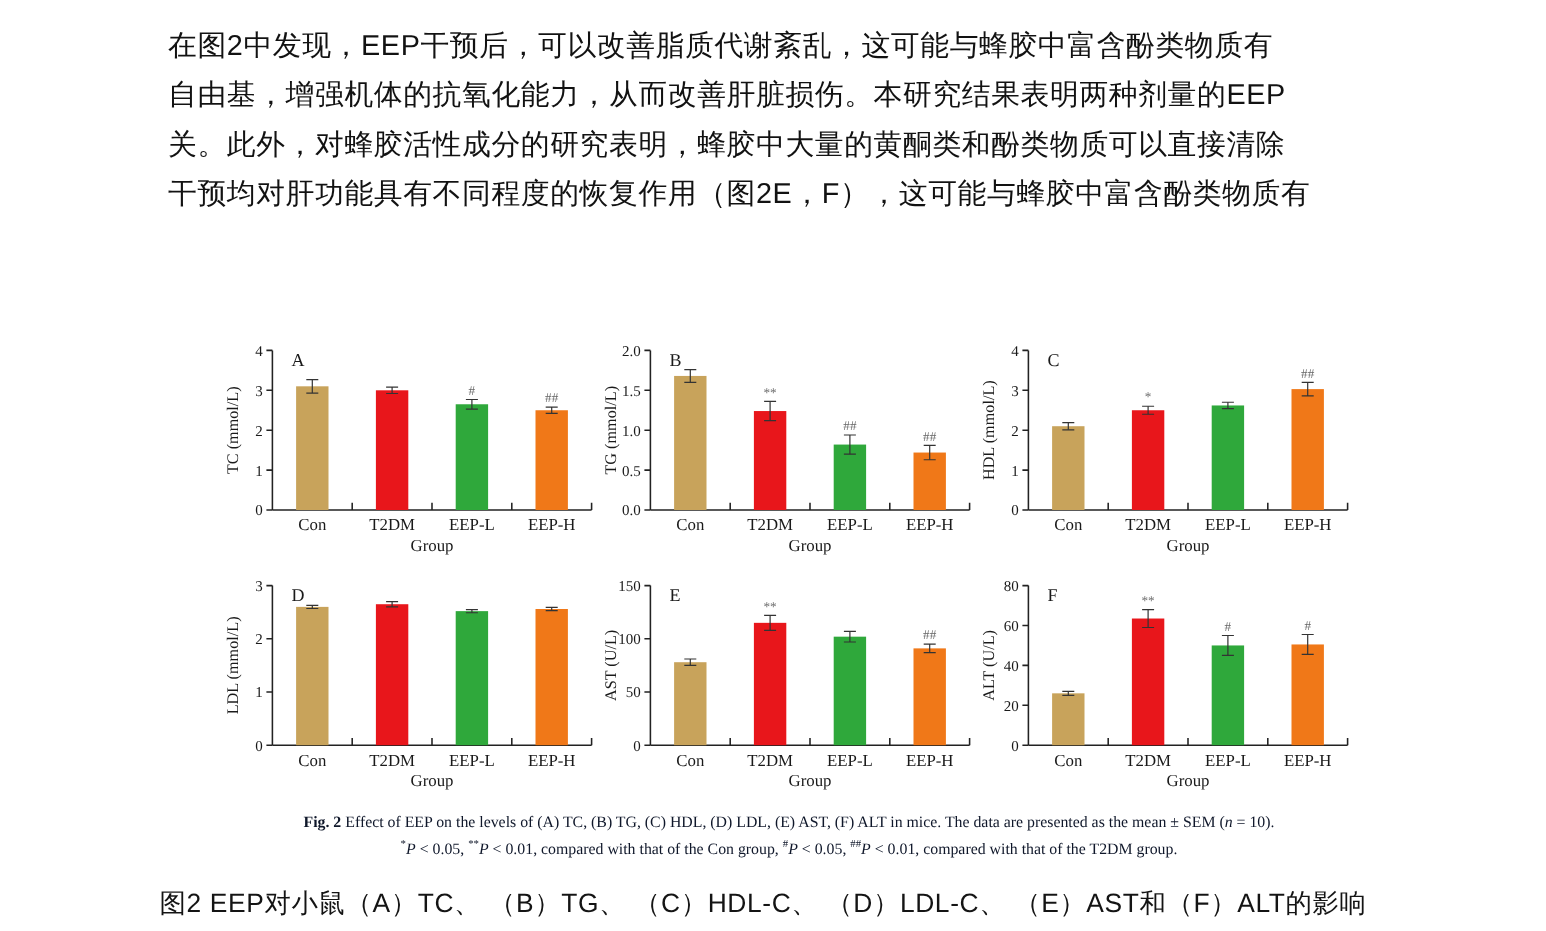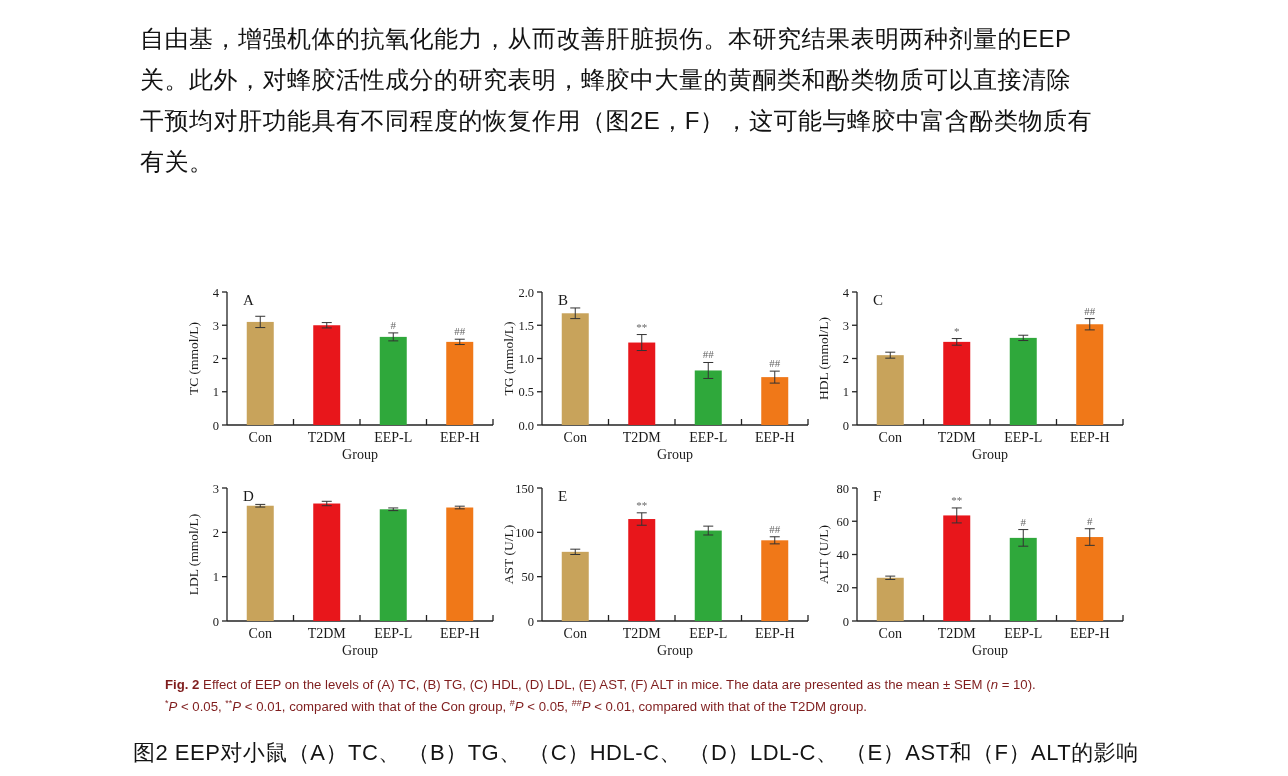--- a/index.html
+++ b/index.html
@@ -16,40 +16,40 @@
   svg{display:block;}
   svg text{fill:#1a1a1a;font-family:"Liberation Serif","DejaVu Serif",serif;}
   .ax{stroke:#222;stroke-width:1.3;}
   .err{stroke:#333;stroke-width:1;}
   .tick{font-size:12.5px;}
   .xlab{font-size:14px;}
   .ylab{font-size:13.5px;}
   .panel{font-size:15px;}
   .ann{font-size:11px;fill:#666;}
   .caption-en{
-    margin-top:7px;
-    font-family:Liberation Sans, sans-serif;
-    font-size:13.2px;line-height:19px;color:#7f1d1d;
+    margin-top:7px;text-align:center;
+    font-family:Liberation Serif, serif;
+    font-size:13.2px;line-height:19px;color:#0f172a;
   }
   .seg-bold{font-weight:bold;}
   .seg-italic{font-style:italic;}
   .seg-sup{vertical-align:super;font-size:9px;}
   .caption-zh{
     position:absolute;left:133px;top:738px;width:1080px;
     font-size:22px;color:#141414;letter-spacing:0.5px;
   }
 </style>
 </head>
 <body>
 
 <div class="body-text">
+  <div>在图2中发现，EEP干预后，可以改善脂质代谢紊乱，这可能与蜂胶中富含酚类物质有</div>
   <div>自由基，增强机体的抗氧化能力，从而改善肝脏损伤。本研究结果表明两种剂量的EEP</div>
   <div>关。此外，对蜂胶活性成分的研究表明，蜂胶中大量的黄酮类和酚类物质可以直接清除</div>
   <div>干预均对肝功能具有不同程度的恢复作用（图2E，F），这可能与蜂胶中富含酚类物质有</div>
-  <div>有关。</div>
 </div>
 
 <figure class="figure">
   <div class="charts" id="charts">
       <svg width="315" height="196" viewBox="0 0 315 196">
         <line x1="45" y1="16" x2="45" y2="149" class="ax"></line>
         <line x1="45" y1="149" x2="311" y2="149" class="ax"></line>
         <line x1="40" y1="149" x2="45" y2="149" class="ax"></line>
         <text x="37" y="153.5" class="tick" text-anchor="end">0</text>
         <line x1="40" y1="115.75" x2="45" y2="115.75" class="ax"></line>

